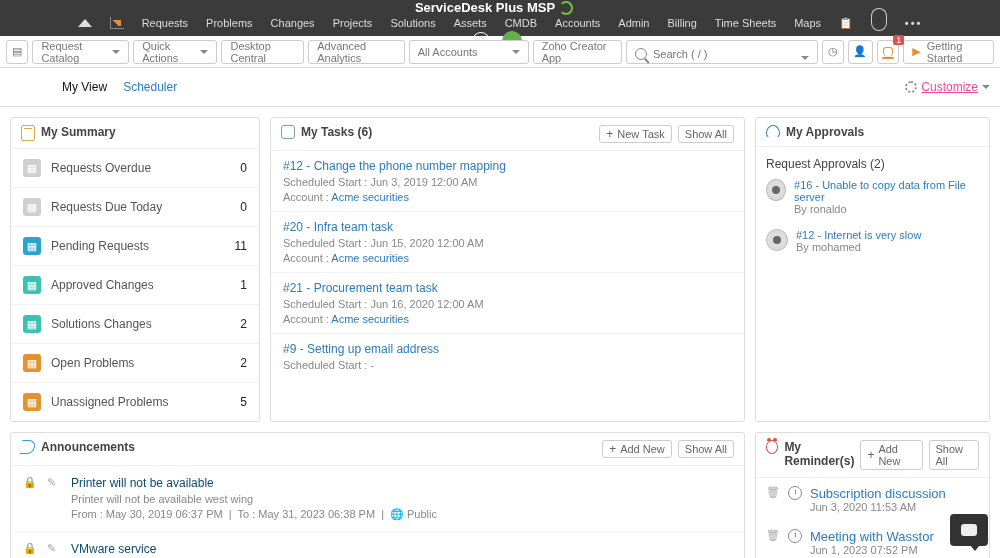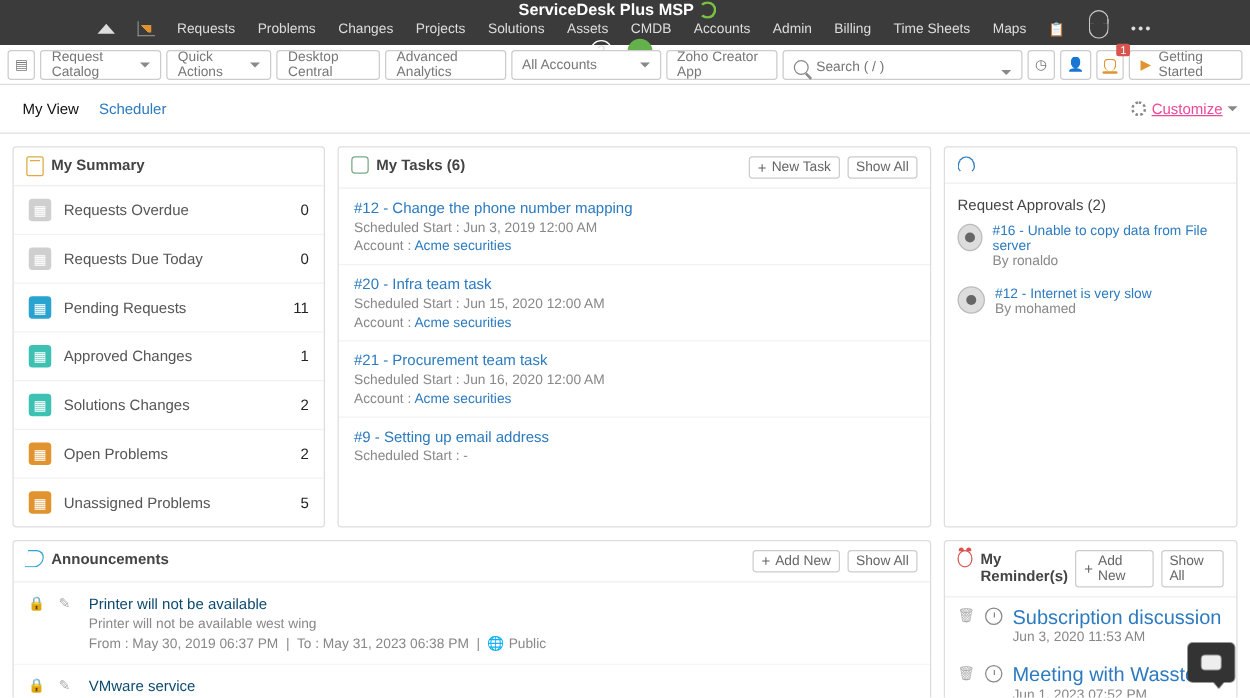--- a/index.html
+++ b/index.html
@@ -29,21 +29,21 @@
 .mag::after { content:''; position:absolute; width:6px; height:1.5px; background:#888; bottom:-3px; right:-4px; transform:rotate(45deg);}
 .caret { width:0;height:0;border-left:4px solid transparent;border-right:4px solid transparent;border-top:4px solid #888;}
 .badge-red { position:relative;}
 .badge-red::after { content: attr(data-count); position:absolute; top:-6px; right:-6px; background:#d9534f; color:#fff; font-size:9px; padding:0 3px; border-radius:2px;}
 .bell-ic { width:10px; height:10px; border:1.5px solid #e0932e; border-radius:4px 4px 6px 6px; border-bottom:none; position:relative;}
 .bell-ic::after { content:''; position:absolute; bottom:-2px; left:-2px; right:-2px; height:2px; background:#e0932e; border-radius:1px;}
 
 
 .subtabs { display:flex; align-items:center; padding:8px 10px; border-bottom:1px solid #ddd; position:relative;}
 .subtabs .tab { padding:4px 8px; cursor:pointer; color:#2c7abf;}
-.subtabs .tab.active { color:#111; font-weight:normal;}
+.subtabs .tab.active { color:#111; font-weight:normal;margin-left:44px;}
 .subtabs .customize { margin-left:auto; color:#ec4899; display:flex; align-items:center; gap:4px; cursor:pointer;text-decoration:underline;}
 .gear { width:12px; height:12px; border:2px dotted #888; border-radius:50%;}
 
 
 .content { padding:10px; display:grid; grid-template-columns: 250px 1fr 235px; gap:10px;}
 .panel { border:1px solid #ddd; border-radius:3px; background:#fff;}
 .panel-hd { padding:7px 10px; border-bottom:1px solid #eee; display:flex; gap:6px; font-size:12px; color:#444; font-weight:bold;}
 .panel-hd .title { flex:1;}
 .panel-hd .btn { border:1px solid #ccc; border-radius:3px; padding:2px 6px; font-size:11px; color:#666; cursor:pointer; font-weight:normal; display:flex; align-items:center; gap:4px;}
 .plus { font-size:12px; line-height:1; }
@@ -71,21 +71,21 @@
 
 
 .content2 { padding:0 10px 10px; display:grid; grid-template-columns: 1fr 235px; gap:10px;}
 .ann { padding:10px 12px; display:flex; gap:10px; border-bottom:1px solid #f6f6f6; font-size:11px; color:#888;}
 .ann .lock { width:14px; color:#aaa;}
 .ann .edit { width:14px; color:#aaa;}
 .ann .body .ttl { color:#0c4a6e; font-size:12px;}
 .ann .body .meta { margin-top:3px;}
 
 .rem { padding:8px 10px; display:flex; gap:8px; align-items:flex-start; font-size:11px; color:#888;}
-.rem .ttl { color:#2c7abf; font-size:16px;}
+.rem .ttl { color:#2c7abf; font-size:13px;}
 .rem .clock { width:14px; height:14px; border:1.5px solid #888; border-radius:50%; position:relative;}
 .rem .clock::after { content:''; position:absolute; top:3px; left:6px; width:1px; height:4px; background:#888;}
 
 .icc-chart { width:14px; height:12px; border-left:1.5px solid #888; border-bottom:1.5px solid #888; position:relative; display:inline-block;}
 .icc-chart::after { content:''; position:absolute; left:2px; bottom:2px; width:8px; height:6px; background:linear-gradient(45deg,transparent 40%,#e0932e 40%);}
 .home-ic { width:0; height:0; border-left:7px solid transparent; border-right:7px solid transparent; border-bottom:8px solid #ddd;}
 
 .summary-hd-ic { width:14px; height:16px; border:1.5px solid #e0a943; border-radius:2px; position:relative;}
 .summary-hd-ic::before { content:''; position:absolute; top:2px; left:2px; right:2px; height:1px; background:#e0a943;}
 
@@ -260,20 +260,21 @@
      <a class="tlink">#9 - Setting up email address</a>
      <div class="line">Scheduled Start : -</div>
      
    </div>
       </div>
   </div>
 
   <div class="panel">
     <div class="panel-hd">
         <span class="appr-hd-ic"></span>
+        <span class="title">My Approvals</span>
       </div>
     <div class="approvals-body">
       <div class="sect">Request Approvals (2)</div>
       <div id="approvals-list">
           <div class="appr">
      <div class="av">
               <div class="head"></div>
             </div>
      <div class="tx"><a class="lnk">#16 - Unable to copy data from File server</a><div>By ronaldo</div></div>
    </div>

